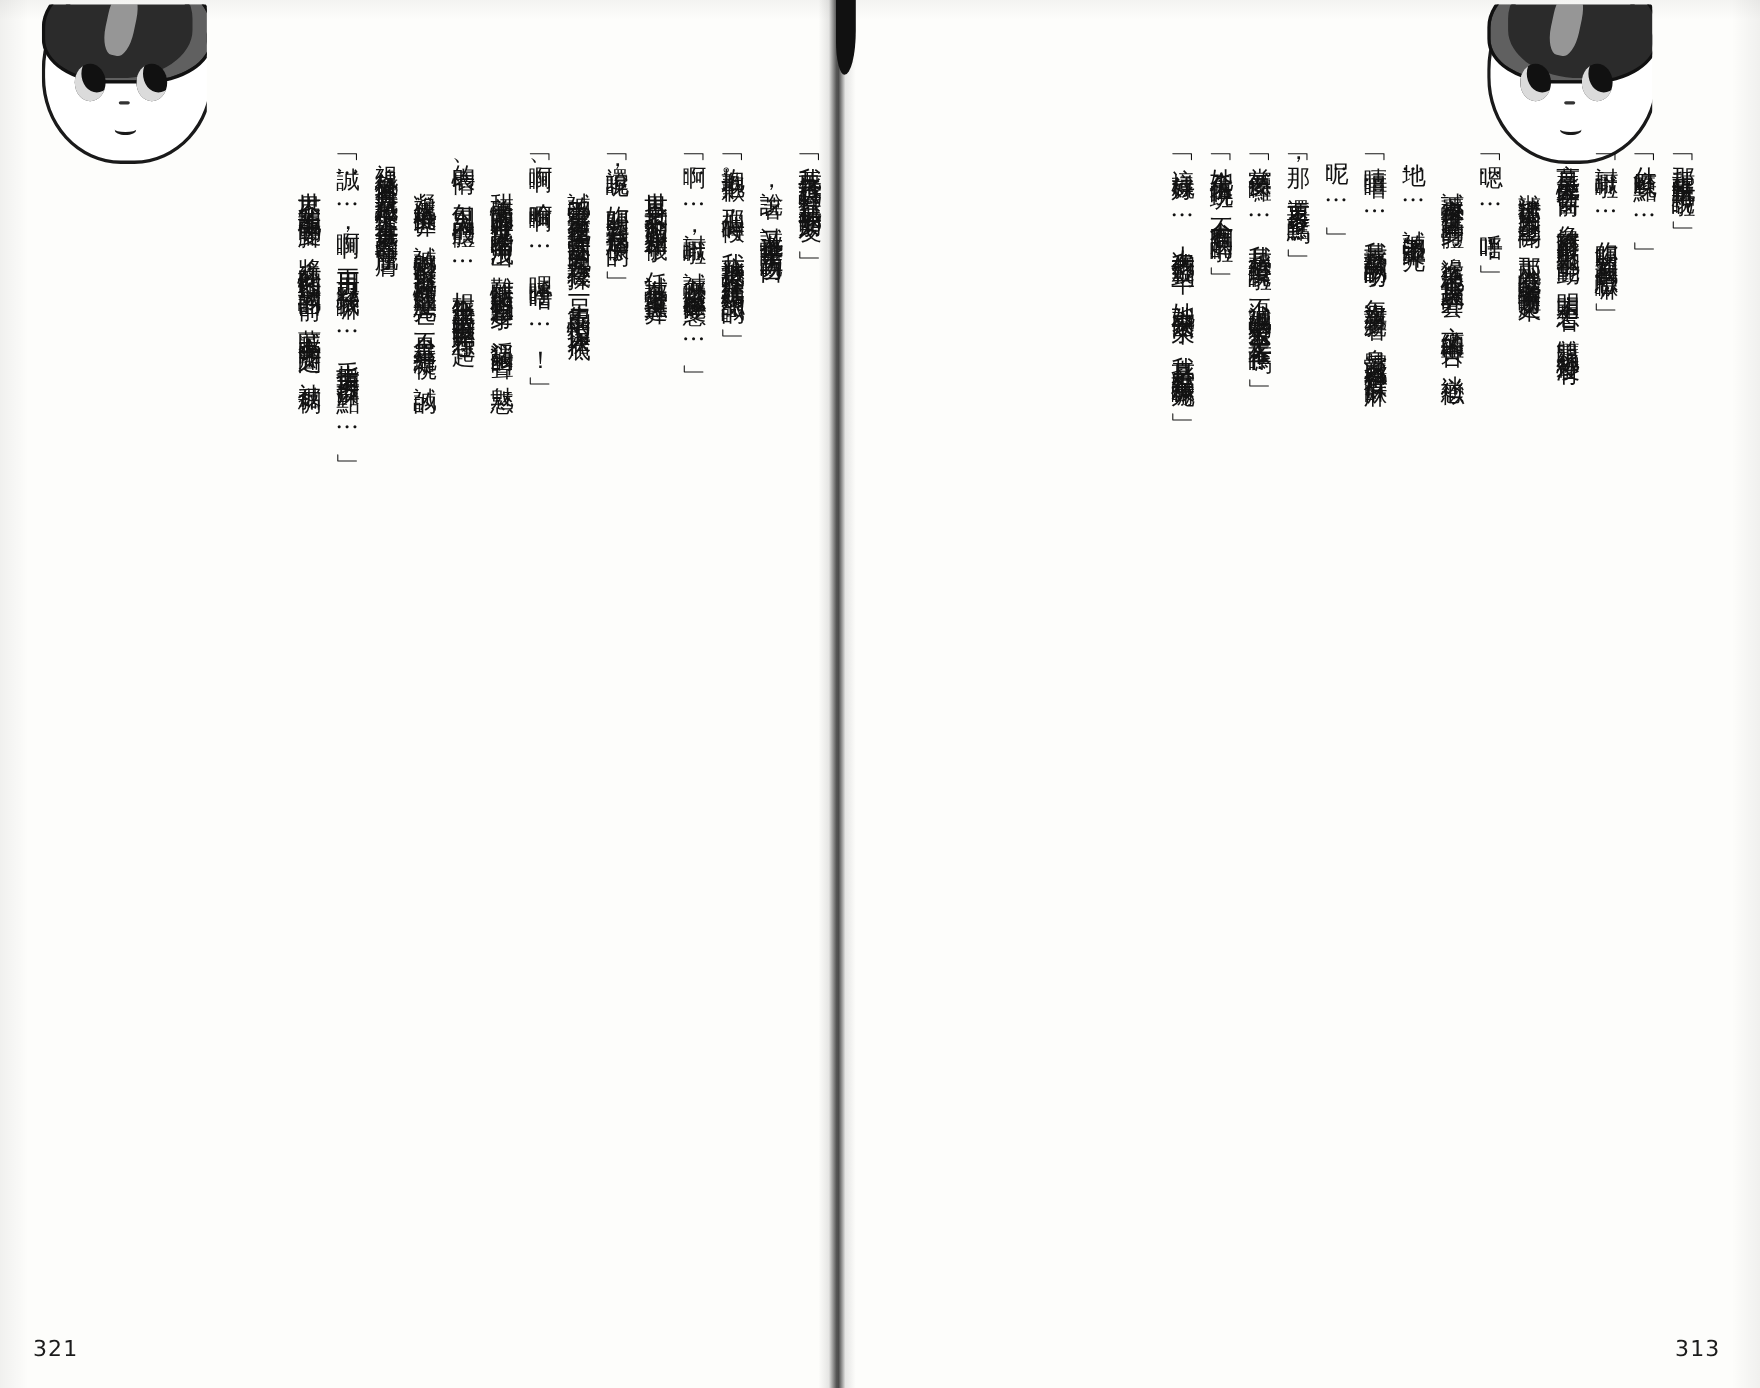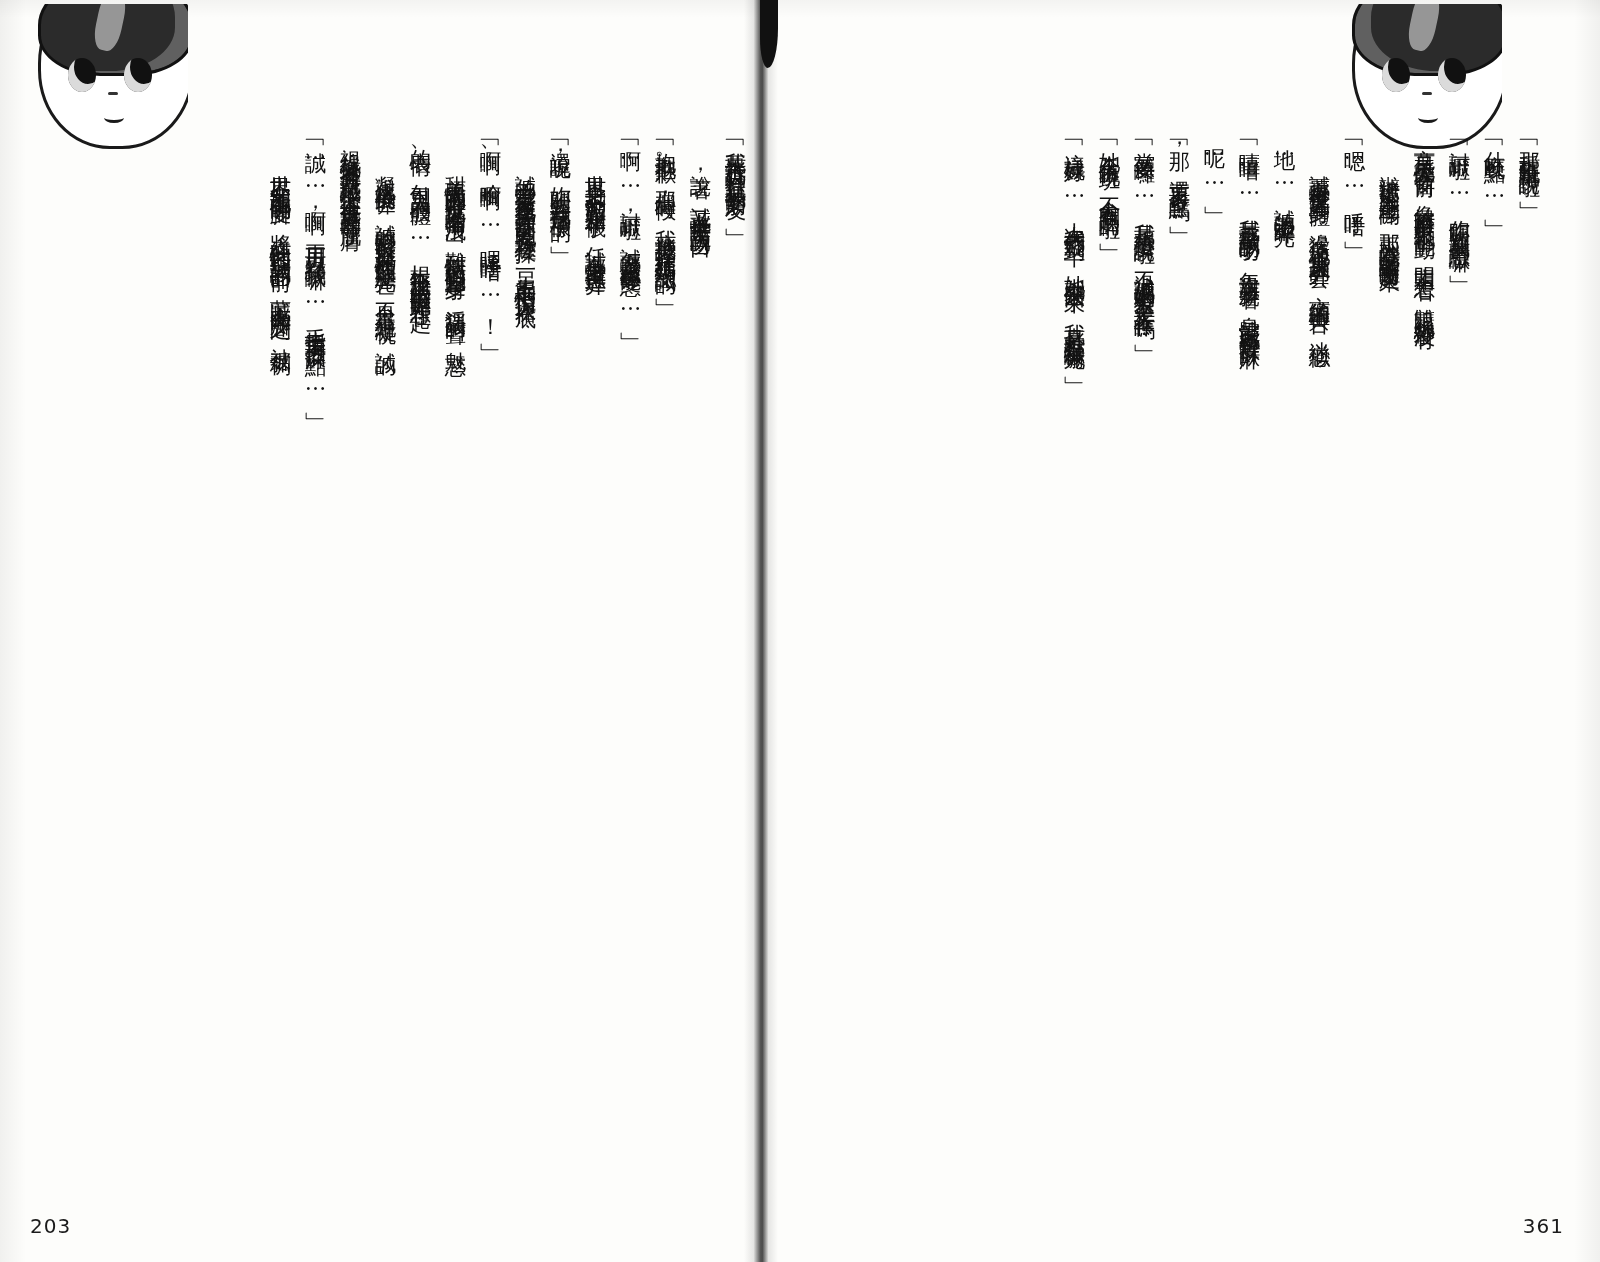--- a/index.html
+++ b/index.html
@@ -215,16 +215,16 @@
     <div class="vcol indent">誠的手掌從身後包覆住柔軟渾圓的乳房恣意搓揉，另一隻手則悄悄探入裙底。</div>
     <div class="vcol">「啊啊、哈啊啊……嗯呼唔唔……！」</div>
     <div class="vcol indent">甜美慵懶的呻吟從世界的嘴角洩出，難耐情慾的扭動起身子。淫猥的叫聲、魅惑</div>
     <div class="vcol">的表情、勾引男人的肢體……根本無法與平時的世界聯想在一起。</div>
     <div class="vcol indent">凝視這樣的世界，誠的雙眼投射出屬於雄性的淫慾光芒。不只是單純凝視，誠的</div>
     <div class="vcol">視線就像擁有自我意識般從上往下視姦世界的每一寸肌膚。</div>
     <div class="vcol">「誠……啊啊，再用力一點揉我嘛……手指還要再插深一點……」</div>
     <div class="vcol indent">世界不知羞地張開雙腳，將赤紅的性器頂到誠的面前。藏匿在肉瓣之間，被黏稠</div>
   </div>
 
-  <div class="folio folio-left">203</div>
-  <div class="folio folio-right">361</div>
+  <div class="folio folio-left">321</div>
+  <div class="folio folio-right">313</div>
 
 </div>
 
 </body></html>

